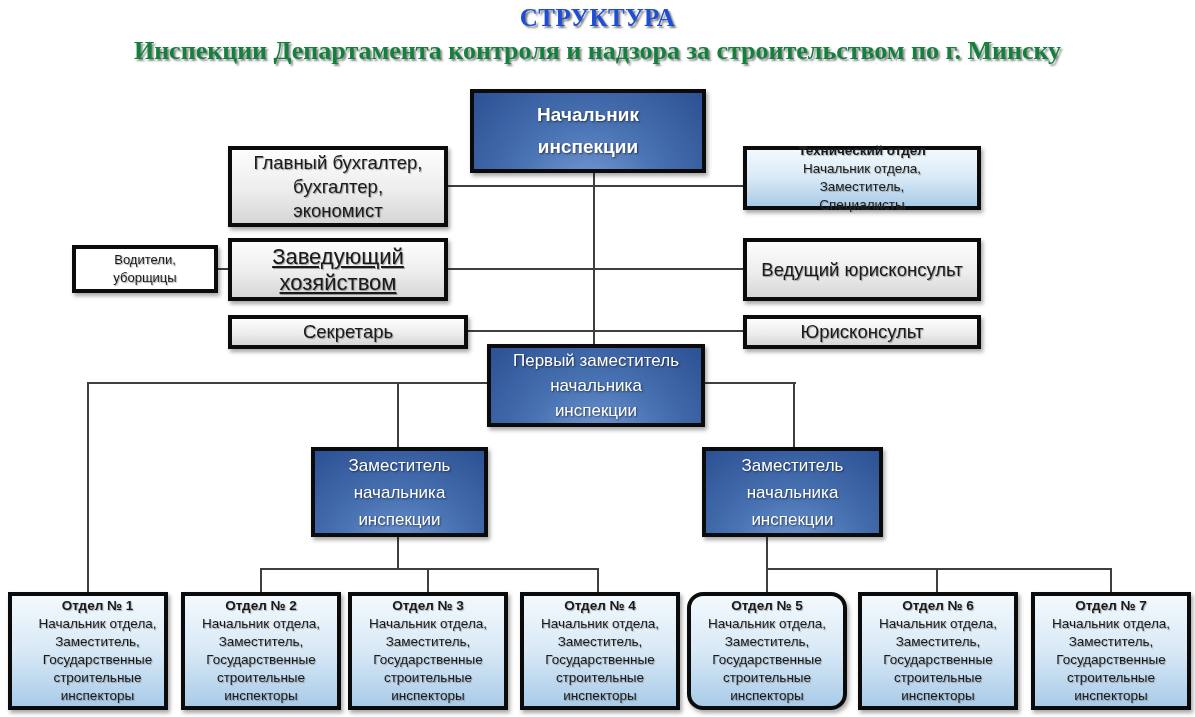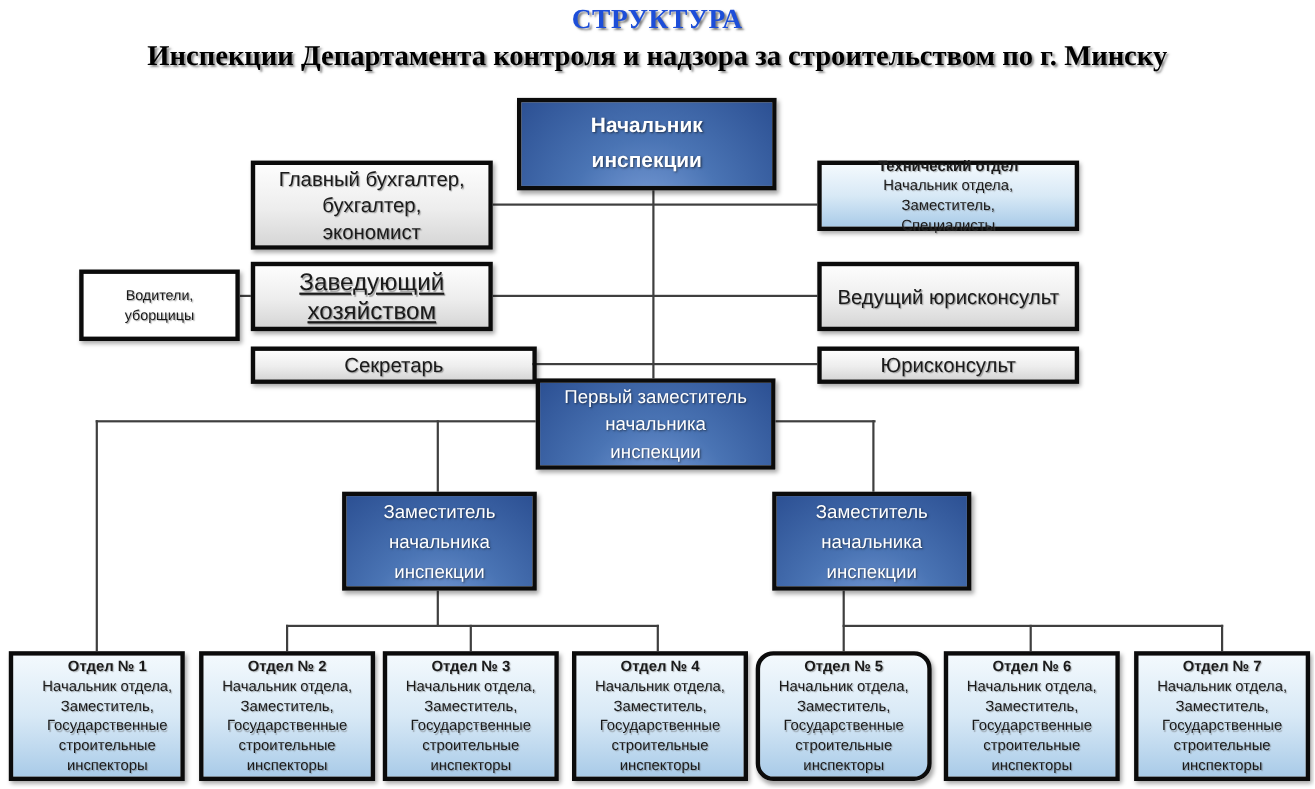--- a/index.html
+++ b/index.html
@@ -9,21 +9,21 @@
   }
   .title{
     position:absolute;top:4px;left:0;width:1195px;text-align:center;
     font-family:"Liberation Serif","DejaVu Serif",serif;font-weight:bold;
     font-size:25px;color:#1d4ed8;letter-spacing:.5px;
     text-shadow:2px 2px 2px rgba(110,110,110,.9);
   }
   .subtitle{
     position:absolute;top:36px;left:0;width:1195px;text-align:center;
     font-family:"Liberation Serif","DejaVu Serif",serif;font-weight:bold;
-    font-size:26px;color:#000000;
+    font-size:26px;color:#15803d;
     text-shadow:2px 2px 2px rgba(120,120,120,.85);
   }
   .line{position:absolute;background:var(--line,#3f3f3f);}
   .box{
     position:absolute;box-sizing:border-box;border:4px solid var(--border,#0b0b0b);
     display:flex;flex-direction:column;align-items:center;justify-content:center;
     text-align:center;white-space:pre-line;
     box-shadow:2px 3px 4px rgba(0,0,0,.35);
   }
   .blue{
@@ -39,24 +39,24 @@
     color:#1a1a1a;text-shadow:1px 1px 1px rgba(90,90,90,.45);
   }
   .white{background:#ffffff;color:#1a1a1a;text-shadow:1px 1px 1px rgba(90,90,90,.5);}
   .box-title{font-weight:bold;white-space:pre-line;}
   .box-body{white-space:pre-line;}
 
   
   .n-chief{left:470px;top:89px;width:236px;height:84px;font-size:19px;line-height:32px;font-weight:bold;}
   .n-accountant{left:228px;top:146px;width:220px;height:81px;font-size:18.5px;line-height:24px;}
   .n-technical{left:743px;top:146px;width:238px;height:64px;font-size:13.5px;line-height:18px;}
-  .n-drivers{left:72px;top:245px;width:146px;height:65px;font-size:13px;line-height:18px;}
+  .n-drivers{left:72px;top:245px;width:146px;height:48px;font-size:13px;line-height:18px;}
   .n-household{left:228px;top:238px;width:220px;height:63px;font-size:22px;line-height:26px;text-decoration:underline;}
   .n-leadcounsel{left:743px;top:238px;width:238px;height:63px;font-size:18.5px;line-height:26px;}
-  .n-secretary{left:228px;top:315px;width:260px;height:34px;font-size:18.5px;line-height:24px;}
+  .n-secretary{left:228px;top:315px;width:240px;height:34px;font-size:18.5px;line-height:24px;}
   .n-counsel{left:743px;top:315px;width:238px;height:34px;font-size:18.5px;line-height:24px;}
   .n-firstdeputy{left:487px;top:344px;width:218px;height:83px;font-size:17px;line-height:25px;}
   .n-deputy-left{left:311px;top:447px;width:177px;height:90px;font-size:17px;line-height:27px;}
   .n-deputy-right{left:702px;top:447px;width:181px;height:90px;font-size:17px;line-height:27px;}
   .dept{top:592px;width:160px;height:118px;font-size:13.5px;line-height:18px;}
   .d1{left:8px;padding-left:19px;}  .d2{left:181px;} .d3{left:348px;} .d4{left:520px;}
   .d5{left:687px;border-radius:16px;}.d6{left:858px;} .d7{left:1031px;}
 </style>
 </head>
 <body>

